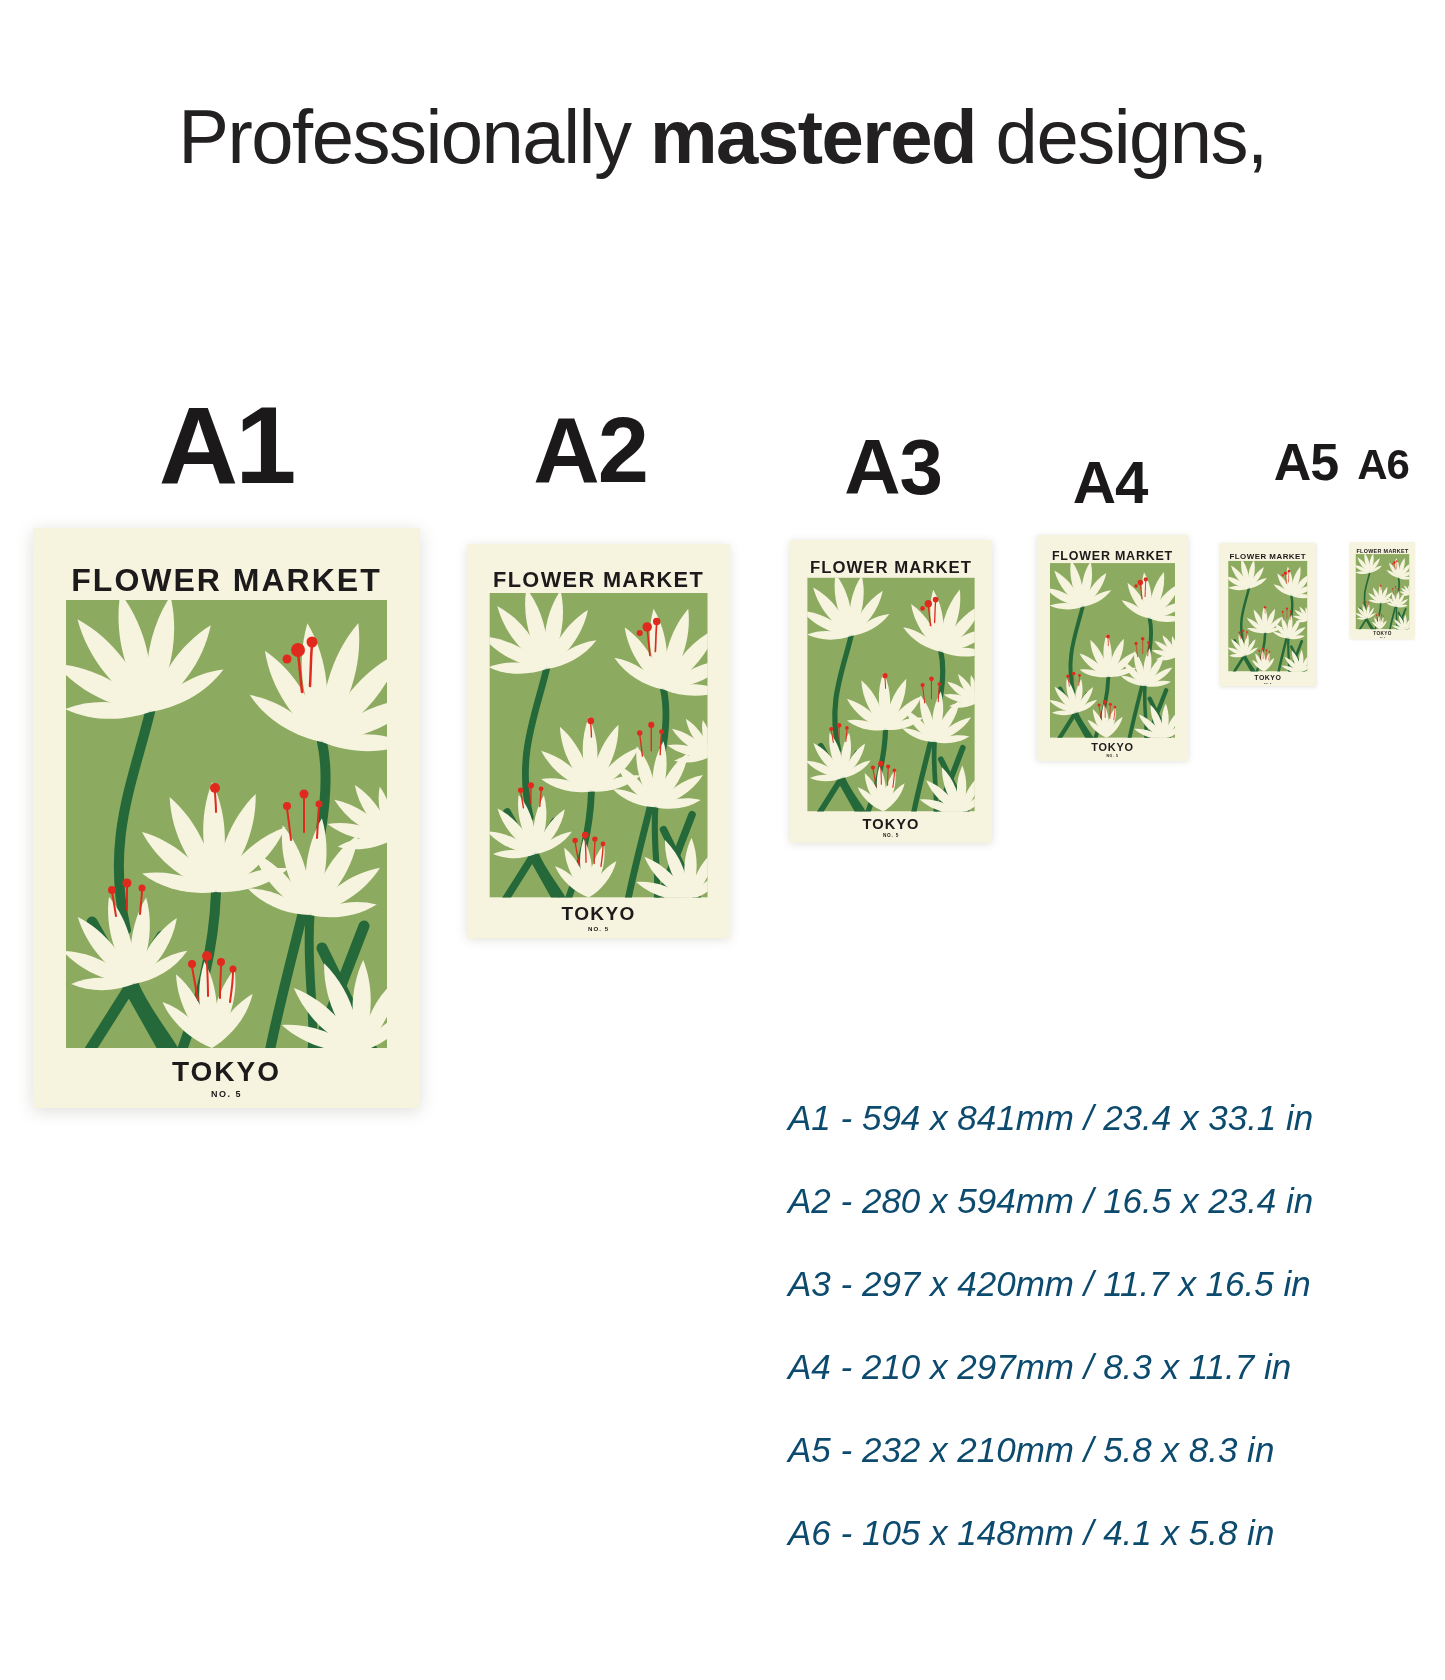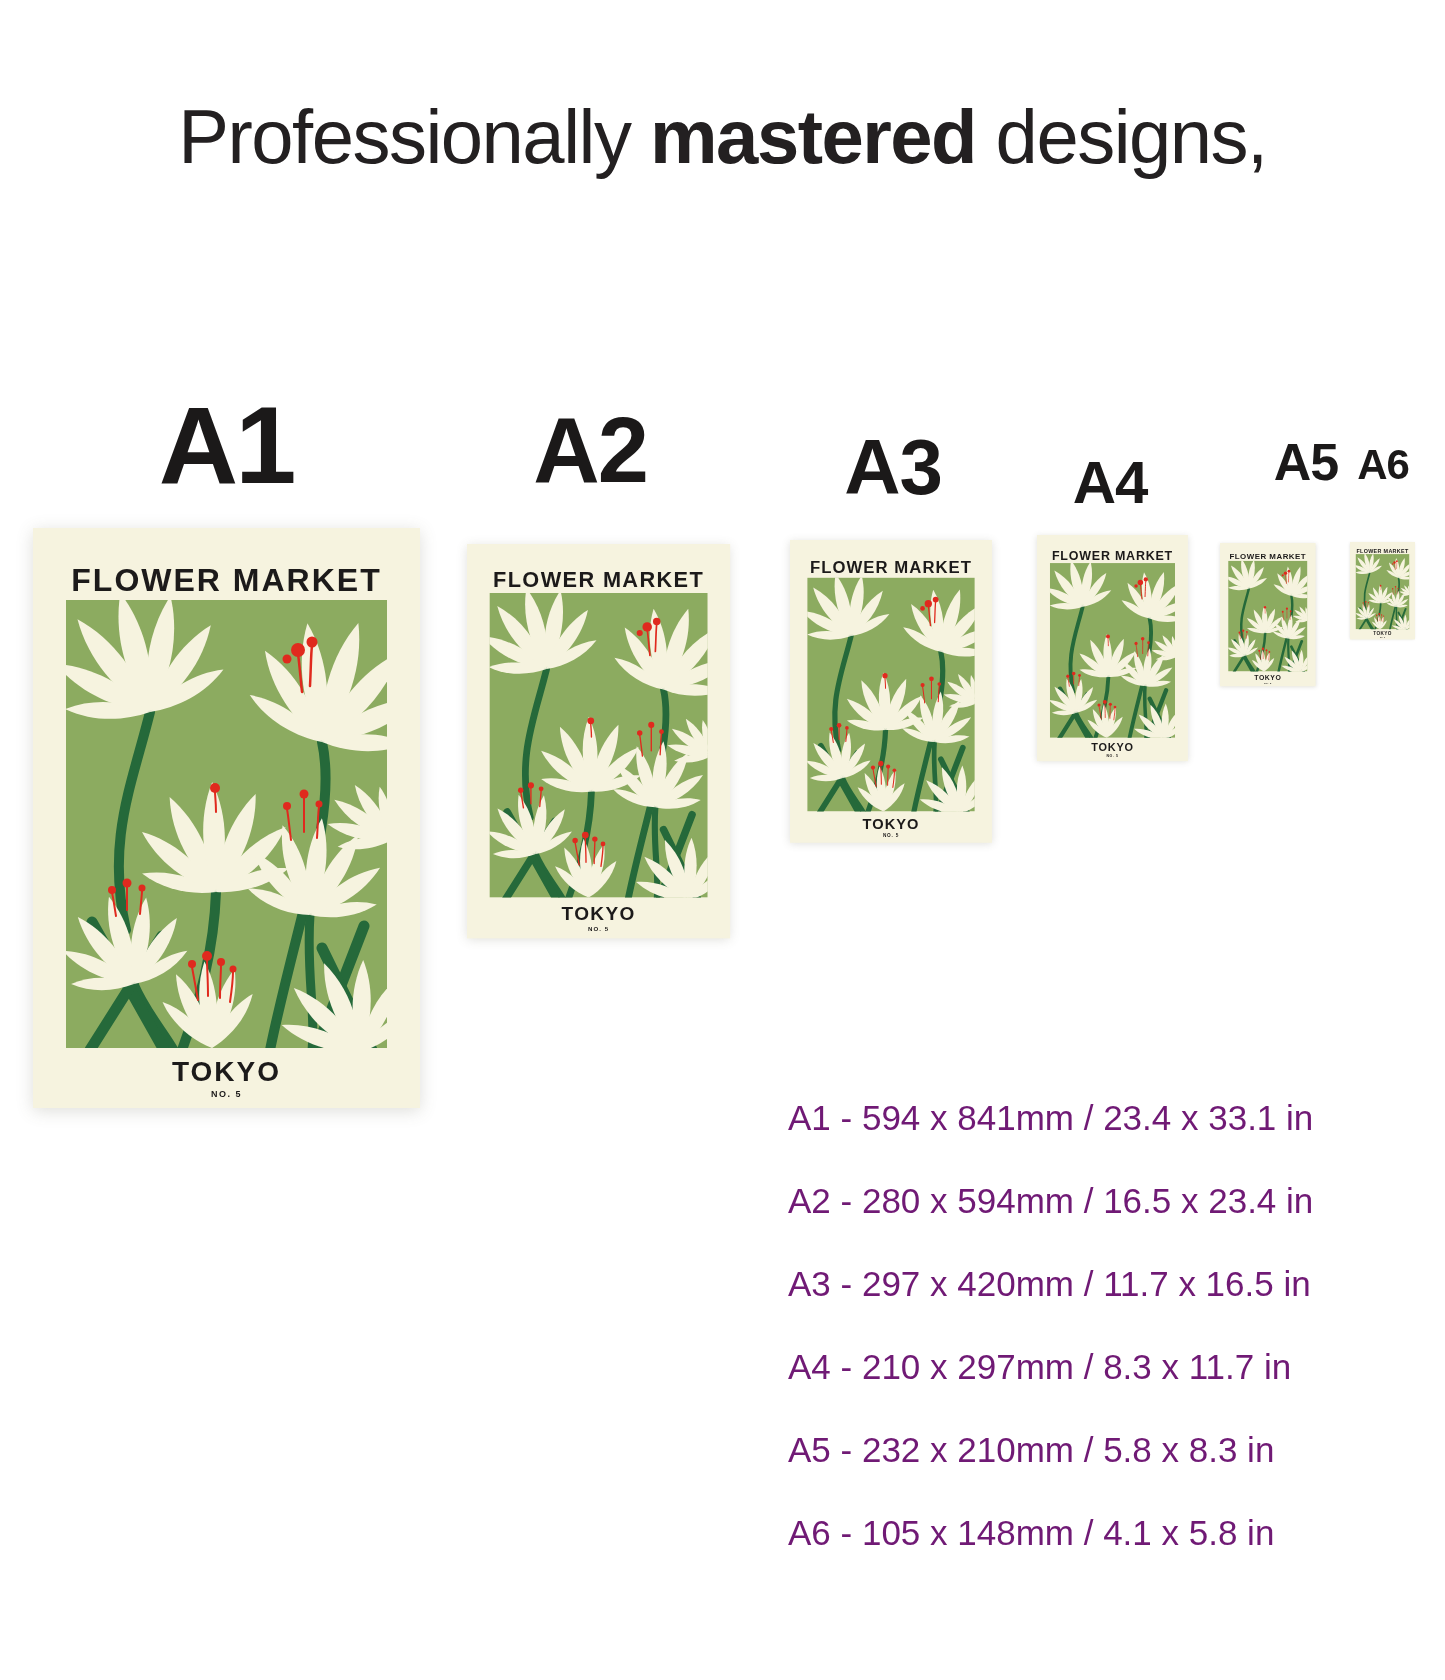--- a/index.html
+++ b/index.html
@@ -54,21 +54,21 @@
   }
   .p-edition{
     position:absolute;top:561px;left:0;width:100%;text-align:center;
     font-size:9px;font-weight:700;letter-spacing:1.5px;color:var(--ink);
   }
 
   
   .spec-list{position:absolute;left:788px;top:1100px;}
   .spec-row{
     height:35px;line-height:35px;margin-bottom:48px;
-    font-size:35px;font-weight:400;color:#701a75;white-space:nowrap;letter-spacing:0;
+    font-size:35px;font-weight:400;color:#0c4a6e;white-space:nowrap;letter-spacing:0;font-style:italic;
   }
 
   .defs-holder{position:absolute;width:0;height:0;overflow:hidden;}
 </style>
 </head>
 <body>
 
 <svg class="defs-holder" aria-hidden="true">
   <defs>
     <path id="pt" d="M0 0 C-11 -28 -13 -62 0 -92 C13 -62 11 -28 0 0 Z"></path>

